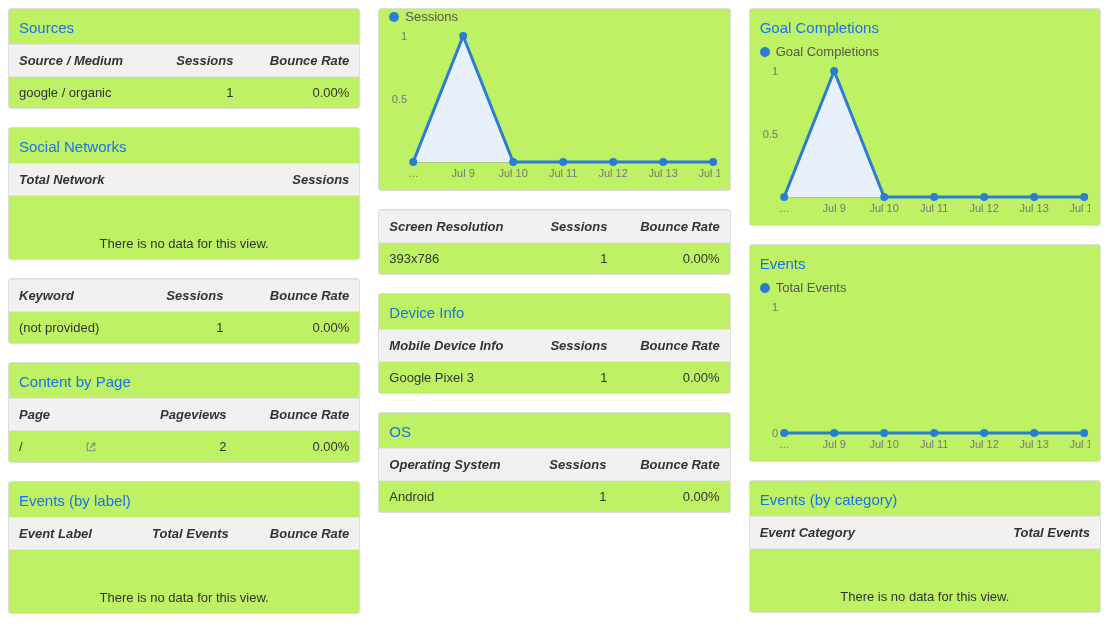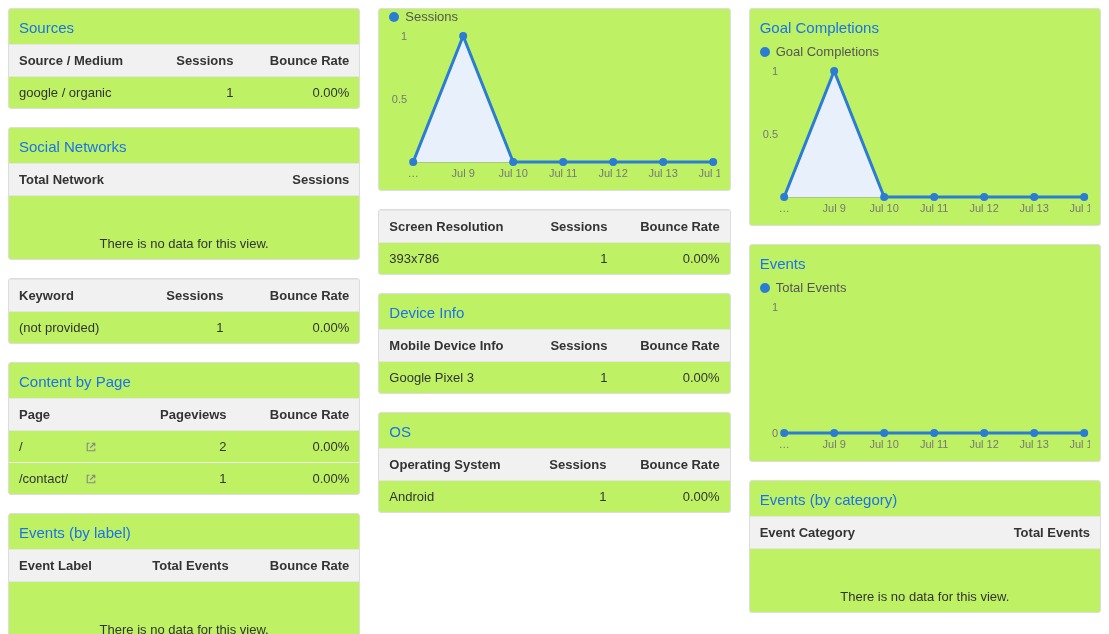--- a/index.html
+++ b/index.html
@@ -1,21 +1,21 @@
 <!DOCTYPE html>
 <html><head>
 <meta charset="utf-8">
 <style>
   html,body{margin:0;padding:0;background:#fff;font-family:Arial,Helvetica,sans-serif;font-size:13px;color:#333;}
   .board{display:flex;gap:18px;padding:8px;}
   .col{flex:1;display:flex;flex-direction:column;gap:18px;}
   .card{border:1px solid #ddd;border-radius:3px;background:#bef264;}
   .card-title{color:#1a73e8;font-size:15px;padding:10px 10px 8px 10px;}
   table{width:100%;border-collapse:collapse;}
-  th{background:#f1f1f1;font-weight:bold;text-align:left;padding:8px 10px;border-top:1px solid #e5e5e5;border-bottom:1px solid #e5e5e5;font-size:13px;}
+  th{background:#f1f1f1;font-weight:bold;text-align:left;padding:8px 10px;border-top:1px solid #e5e5e5;border-bottom:1px solid #e5e5e5;font-size:13px;font-style:italic;}
   th.num{text-align:right;}
   td{padding:8px 10px;font-size:13px;border-bottom:1px solid #eee;}
   td.num{text-align:right;}
   tr:last-child td{border-bottom:none;}
   .nodata{padding:8px 10px;text-align:center;font-size:13px;margin-top:32px;}
   .legend{display:flex;align-items:center;gap:6px;padding:0px 10px 6px 10px;font-size:13px;color:#555;}
   .legend-dot{width:10px;height:10px;border-radius:50%;background:#2b7cd3;display:inline-block;}
   .chart-wrap{padding:0 10px 10px 10px;}
   svg{display:block;}
   .axis-tick{font-size:11px;fill:#777;}
@@ -98,34 +98,20 @@
               <span class="page-cell">
                 <span class="page-path">/</span>
                 <span class="ext-icon">
                   <svg viewBox="0 0 16 16" width="12" height="12">
                       <path fill="none" stroke="currentColor" stroke-width="1.5" d="M6 3H3v10h10v-3M9 3h4v4M13 3l-6 6"></path>
                     </svg>
                 </span>
               </span>
             </td>
             <td class="num">2</td>
-            <td class="num">0.00%</td>
-          </tr>
-          <tr>
-            <td>
-              <span class="page-cell">
-                <span class="page-path">/contact/</span>
-                <span class="ext-icon">
-                  <svg viewBox="0 0 16 16" width="12" height="12">
-                      <path fill="none" stroke="currentColor" stroke-width="1.5" d="M6 3H3v10h10v-3M9 3h4v4M13 3l-6 6"></path>
-                    </svg>
-                </span>
-              </span>
-            </td>
-            <td class="num">1</td>
             <td class="num">0.00%</td>
           </tr>
         </tbody>
       </table>
     </div>
 
     <div class="card">
       <div class="card-title">Events (by label)</div>
       <table>
         <thead>

